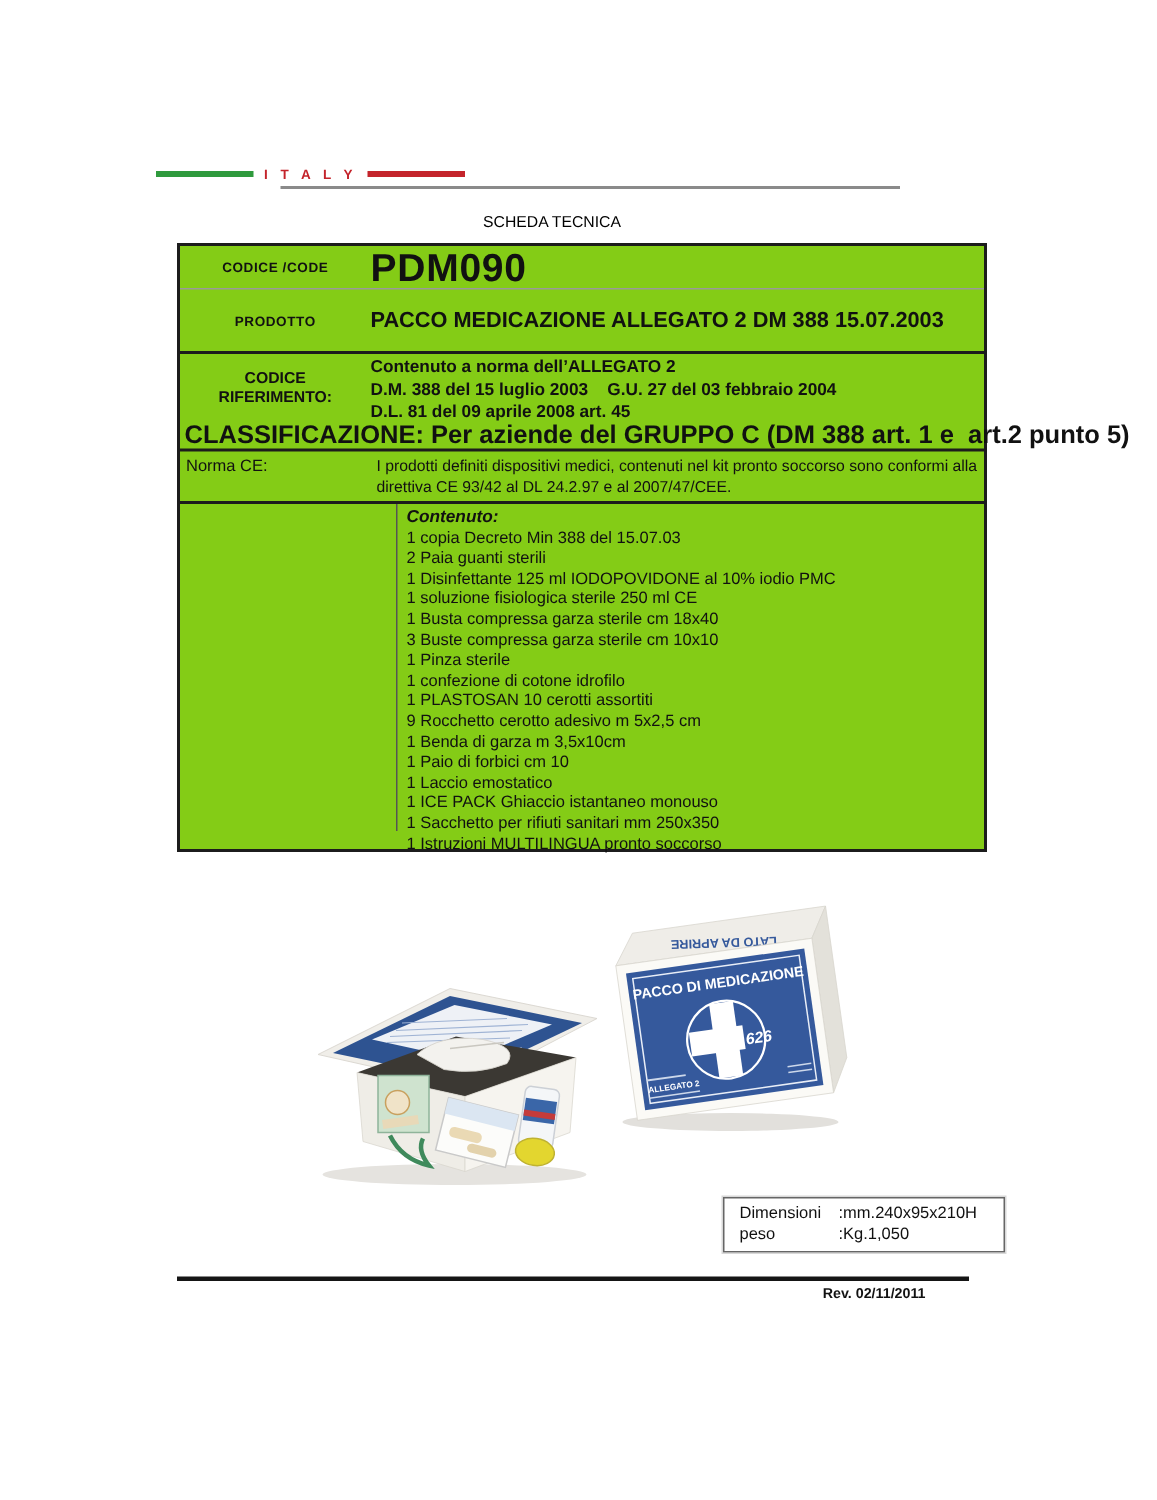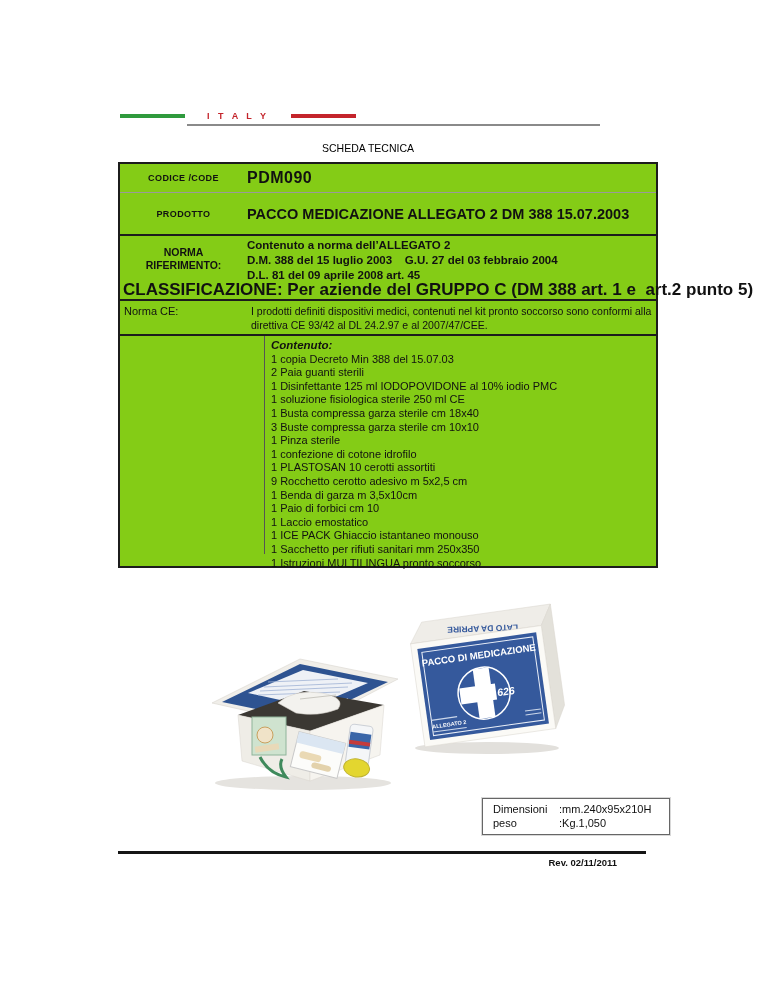--- a/index.html
+++ b/index.html
@@ -3,39 +3,39 @@
 <meta charset="utf-8">
 <style>
   html,body{margin:0;padding:0;}
   body{
     width:771px;height:1000px;background:#ffffff;position:relative;
     font-family:"Liberation Sans",sans-serif;color:#111;overflow:hidden;
   }
   .abs{position:absolute;}
 
   
-  .logo-row{left:120px;top:110px;height:12px;display:flex;align-items:center;gap:15px;}
+  .logo-row{left:104px;top:110px;height:12px;display:flex;align-items:center;}
   .bar{height:4px;width:65px;display:inline-block;}
   .bar-green{background:#2f9a3d;}
   .bar-red{background:#c4242b;}
   .italy-word{color:#c4242b;font-size:9px;font-weight:bold;letter-spacing:3px;margin:0 7px;}
   .gray-rule{left:187px;top:124px;width:413px;height:2px;background:#8a8a8a;}
 
   
   .doc-title{left:118px;top:142px;width:500px;text-align:center;font-size:10.5px;color:#000;}
 
   
   .spec-table{left:118px;top:162px;width:536px;border:2px solid #1c1c1c;background:#84cc16;}
   .row{display:flex;align-items:center;}
   .lbl-col{width:127px;flex:0 0 127px;text-align:center;}
   .lbl-sm{font-size:9px;font-weight:bold;letter-spacing:.4px;}
   .hr-thin{height:1px;background:#9a9a9a;}
   .hr-thick{height:2px;background:#1c1c1c;}
   .r1{height:28px;}
-  .code-value{font-size:16px;font-weight:bold;letter-spacing:.5px;line-height:26px;}
+  .code-value{font-size:26px;font-weight:bold;letter-spacing:.5px;line-height:26px;}
   .r2{height:41px;}
   .product-title{font-size:14.5px;font-weight:bold;white-space:nowrap;}
   .r3{height:45px;align-items:stretch;}
   .norma-lbl{display:flex;flex-direction:column;justify-content:center;font-size:10.5px;font-weight:bold;line-height:13px;}
   .norma-lines{font-size:11.5px;font-weight:bold;line-height:15px;padding-top:2px;}
   .r4{height:18px;}
   .classif{font-size:17px;font-weight:bold;padding-left:3px;white-space:nowrap;}
   .r5{height:33px;align-items:flex-start;}
   .normace-lbl{font-size:11px;font-weight:normal;text-align:left;padding:4px 0 0 4px;}
   .normace-text{font-size:10.5px;line-height:14px;padding-top:3px;}
@@ -78,21 +78,21 @@
     <div class="code-value">PDM090</div>
   </div>
   <div class="hr-thin"></div>
   <div class="row r2">
     <div class="lbl-col lbl-sm">PRODOTTO</div>
     <div class="product-title">PACCO MEDICAZIONE ALLEGATO 2 DM 388 15.07.2003</div>
   </div>
   <div class="hr-thick"></div>
   <div class="row r3">
     <div class="lbl-col norma-lbl">
-      <span>NORMA</span>
+      <span>CODICE</span>
       <span>RIFERIMENTO:</span>
     </div>
     <div class="norma-lines">
       <div>Contenuto a norma dell’ALLEGATO 2</div>
       <div>D.M. 388 del 15 luglio 2003&nbsp;&nbsp;&nbsp;&nbsp;G.U. 27 del 03 febbraio 2004</div>
       <div>D.L. 81 del 09 aprile 2008 art. 45</div>
     </div>
   </div>
   <div class="row r4">
     <div class="classif">CLASSIFICAZIONE: Per aziende del GRUPPO C (DM 388 art. 1 e&nbsp; art.2 punto 5)</div>

